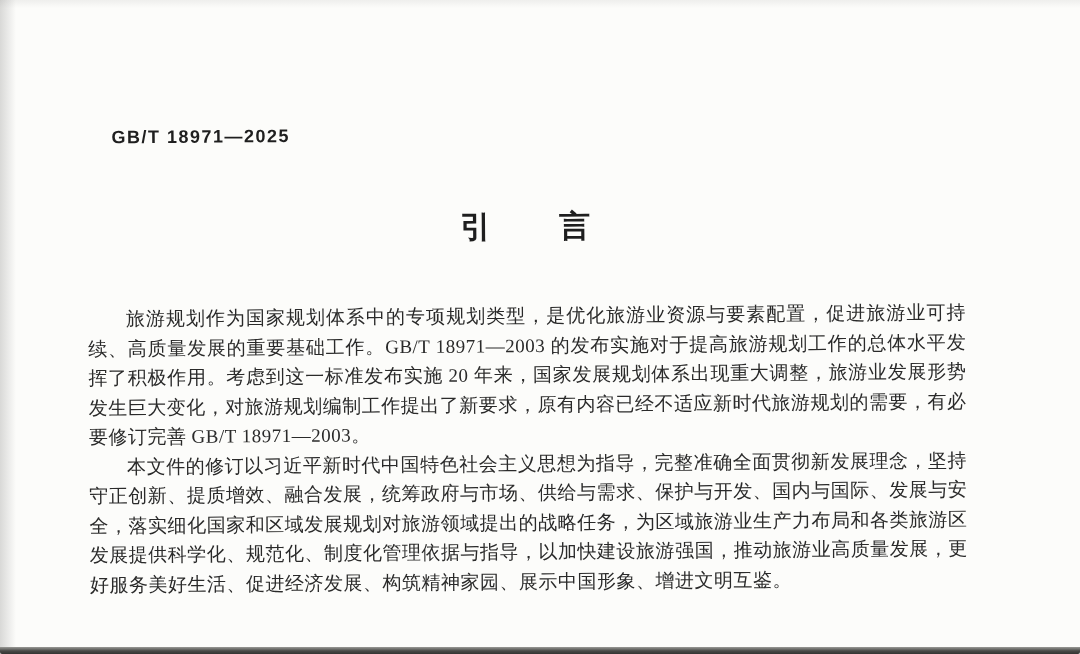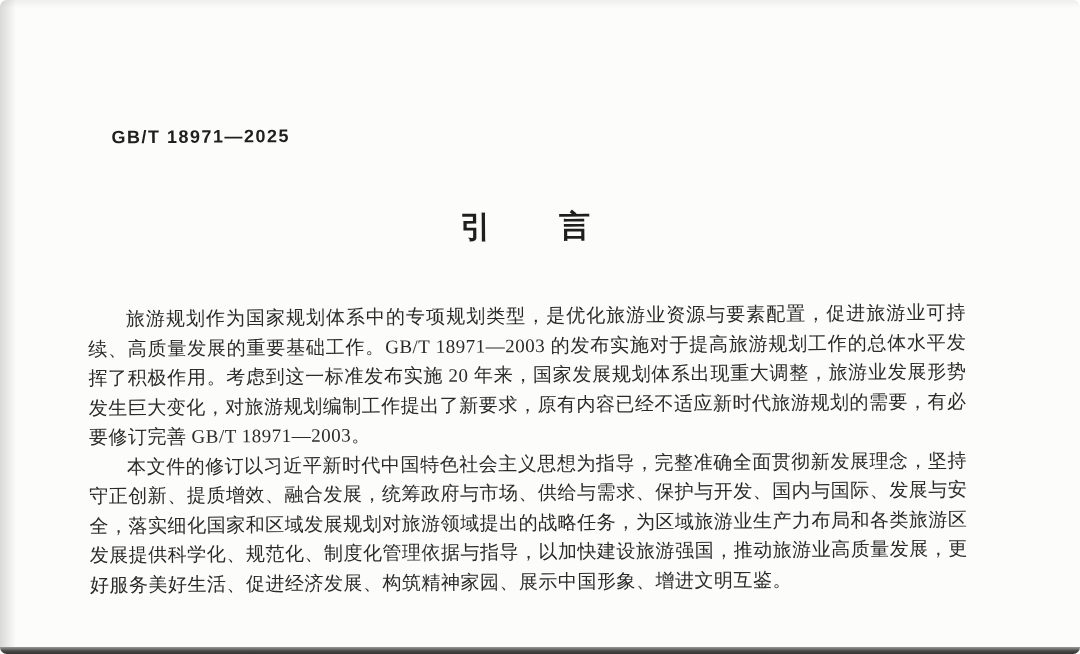--- a/index.html
+++ b/index.html
@@ -8,21 +8,20 @@
     background: #ffffff;
   }
   .page {
     position: relative;
     width: 1080px;
     height: 654px;
     background: #fcfcfa;
     overflow: hidden;
     font-family: "Liberation Serif", "DejaVu Serif", serif;
     color: #262626;
-    border-radius: 7px;
   }
   
   .edge-left {
     position: absolute;
     left: 0; top: 0; bottom: 0;
     width: 16px;
     background: linear-gradient(90deg, rgba(90,90,90,0.22), rgba(90,90,90,0.0));
     pointer-events: none;
   }
   

